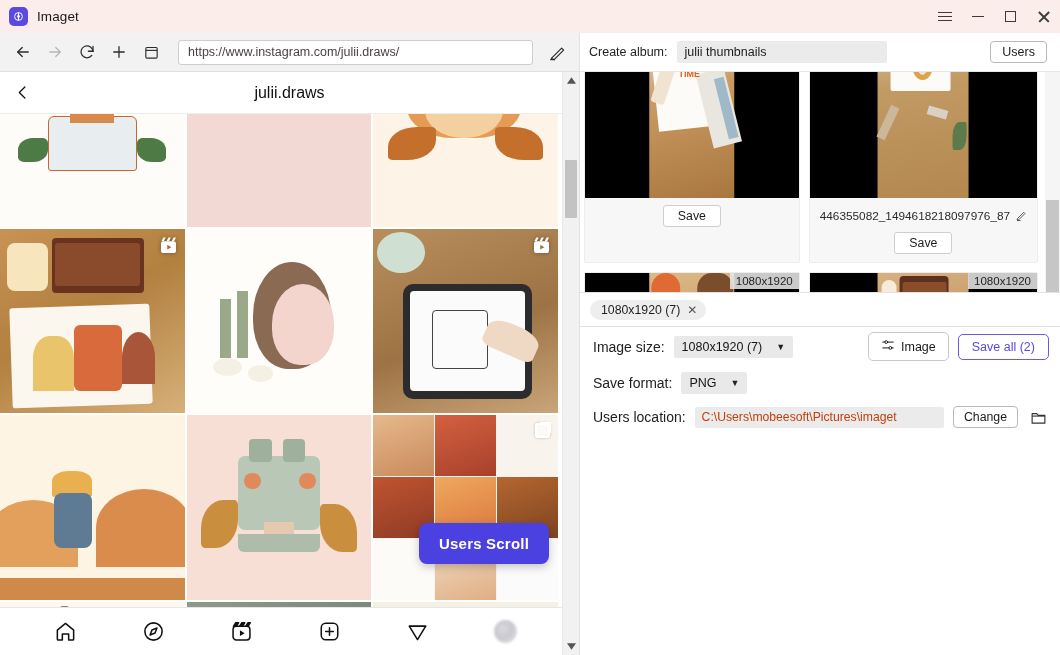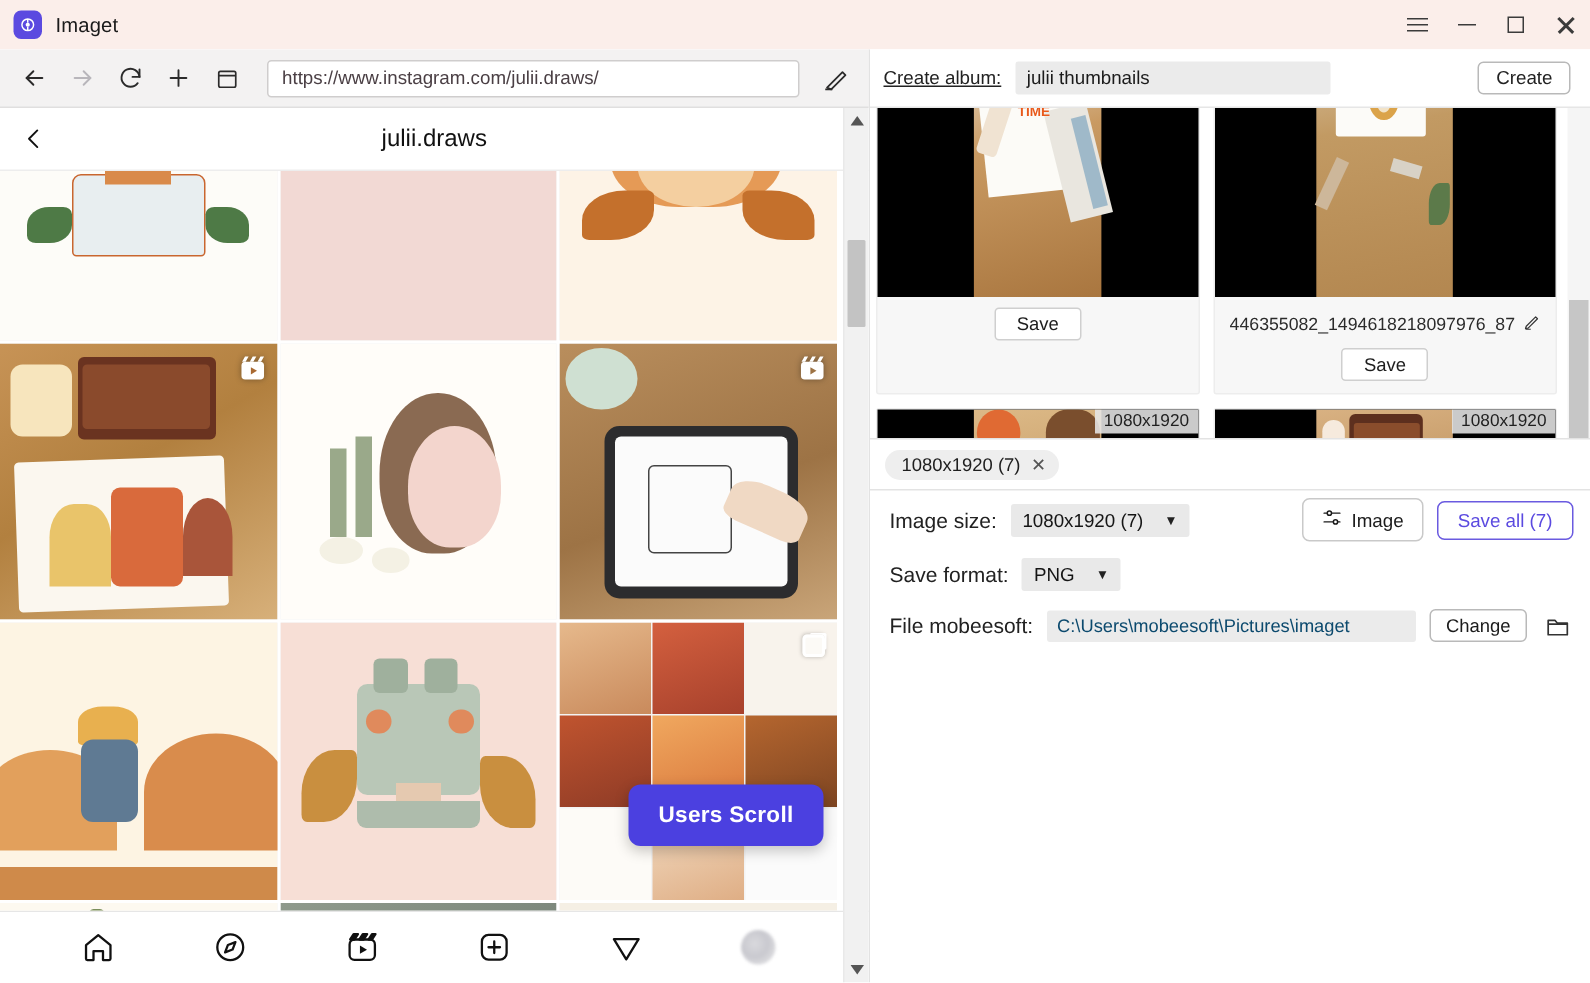--- a/index.html
+++ b/index.html
@@ -118,21 +118,21 @@
   }
   .lscroll .arw { height: 17px; display:flex; align-items:center; justify-content:center; }
   .lscroll .arw.bot { position:absolute; bottom:0; left:0; right:0; }
   .lscroll .thumb { position:absolute; left:2px; right:2px; top:88px; height:58px; background:#c3c3c3; border-radius:1px; }
 
   
   .album-bar {
     height: 38px; flex: 0 0 38px; display:flex; align-items:center; gap:9px;
     padding: 0 13px 0 9px; background:#fff;
   }
-  .album-lab { font-size: 12.5px; color:#222;text-decoration:underline; }
+  .album-lab { font-size: 12.5px; color:#222; }
   .album-input {
     flex: 1; max-width: 210px; height: 22px; background:#ebebeb; border:none; border-radius:2px;
     display:flex; align-items:center; padding: 0 8px; font-size: 12.5px; color:#1b1b1b;
   }
   .clear-btn {
     margin-left:auto; border:1px solid #b9b9b9; border-radius:4px; background:#fff;
     font-size:12.5px; color:#222; padding: 3px 11px;
   }
 
   .results {
@@ -194,21 +194,21 @@
   }
   .saveall-btn {
     border:1px solid #6a5ae0; border-radius:5px; background:#fff; color:#5b4ae0;
     font-size:12.5px; padding: 5px 13px;
   }
 
   .fmt-row { flex: 0 0 33px; display:flex; align-items:center; padding: 0 13px; gap:9px; background:#fff; }
   .loc-row { flex: 0 0 36px; display:flex; align-items:center; padding: 0 11px 0 13px; gap:9px; background:#fff; }
   .loc-input {
     flex:1; background:#ebebeb; border:none; border-radius:2px; height:21px;
-    display:flex; align-items:center; padding: 0 7px; font-size:12.2px; color:#0c4a6e;
+    display:flex; align-items:center; padding: 0 7px; font-size:12.2px; color:#c2410c;
   }
   .change-btn { border:1px solid #b9b9b9; border-radius:4px; background:#fff; font-size:12.3px;
                 color:#1b1b1b; padding: 3px 10px; }
   .folder-ic { width:22px; display:flex; align-items:center; justify-content:center; color:#333; }
   .tail { flex: 1; background:#fff; }
 </style>
 </head>
 <body>
 
 <div class="app">
@@ -472,21 +472,21 @@
             </svg>
         </div>
       </div>
     </div>
 
     <div class="right">
 
       <div class="album-bar">
         <div class="album-lab">Create album:</div>
         <div class="album-input" placeholder="Album name">julii thumbnails</div>
-        <div class="clear-btn">Create</div>
+        <div class="clear-btn">Users</div>
       </div>
 
       <div class="results">
         <div class="res-inner">
 
           <div class="card">
             <div class="thumb-wrap">
               <div class="thumb-inner" style="background:linear-gradient(165deg,#e8dfd2 0%,#c99a62 40%,#a9763f 100%)">
                 <div style="position:absolute;left:6%;top:8%;width:66%;height:52%;background:#fcfbf7;transform:rotate(-6deg)"></div>
                 <div style="position:absolute;left:14%;top:4%;width:16%;height:42%;background:#f0e3d2;border-radius:3px;transform:rotate(18deg)"></div>
@@ -577,34 +577,34 @@
           <div class="filter-btn">
             <span>
               <svg width="14" height="14" viewBox="0 0 24 24" fill="none" stroke="#1b1b1b" stroke-width="1.7" stroke-linecap="round">
                   <path d="M3 7h18M3 17h18"></path>
                   <circle cx="9" cy="7" r="2.4" fill="#fff"></circle>
                   <circle cx="16" cy="17" r="2.4" fill="#fff"></circle>
                 </svg>
             </span>
             <span>Image</span>
           </div>
-          <div class="saveall-btn">Save all (7)</div>
+          <div class="saveall-btn">Save all (2)</div>
         </div>
       </div>
 
       <div class="fmt-row">
         <div class="opt-lab">Save format:</div>
         <div class="sel" style="min-width:62px">
           <span>PNG</span>
           <span class="cv">▼</span>
         </div>
       </div>
 
       <div class="loc-row">
-        <div class="opt-lab">File mobeesoft:</div>
+        <div class="opt-lab">Users location:</div>
         <div class="loc-input">C:\Users\mobeesoft\Pictures\imaget</div>
         <div class="change-btn">Change</div>
         <div class="folder-ic">
           <svg width="17" height="17" viewBox="0 0 24 24" fill="none" stroke="#333" stroke-width="1.6" stroke-linejoin="round">
               <path d="M3 6.5h6.5l2 2.5H21v11H3z"></path>
               <path d="M3 10h18"></path>
             </svg>
         </div>
       </div>
 

